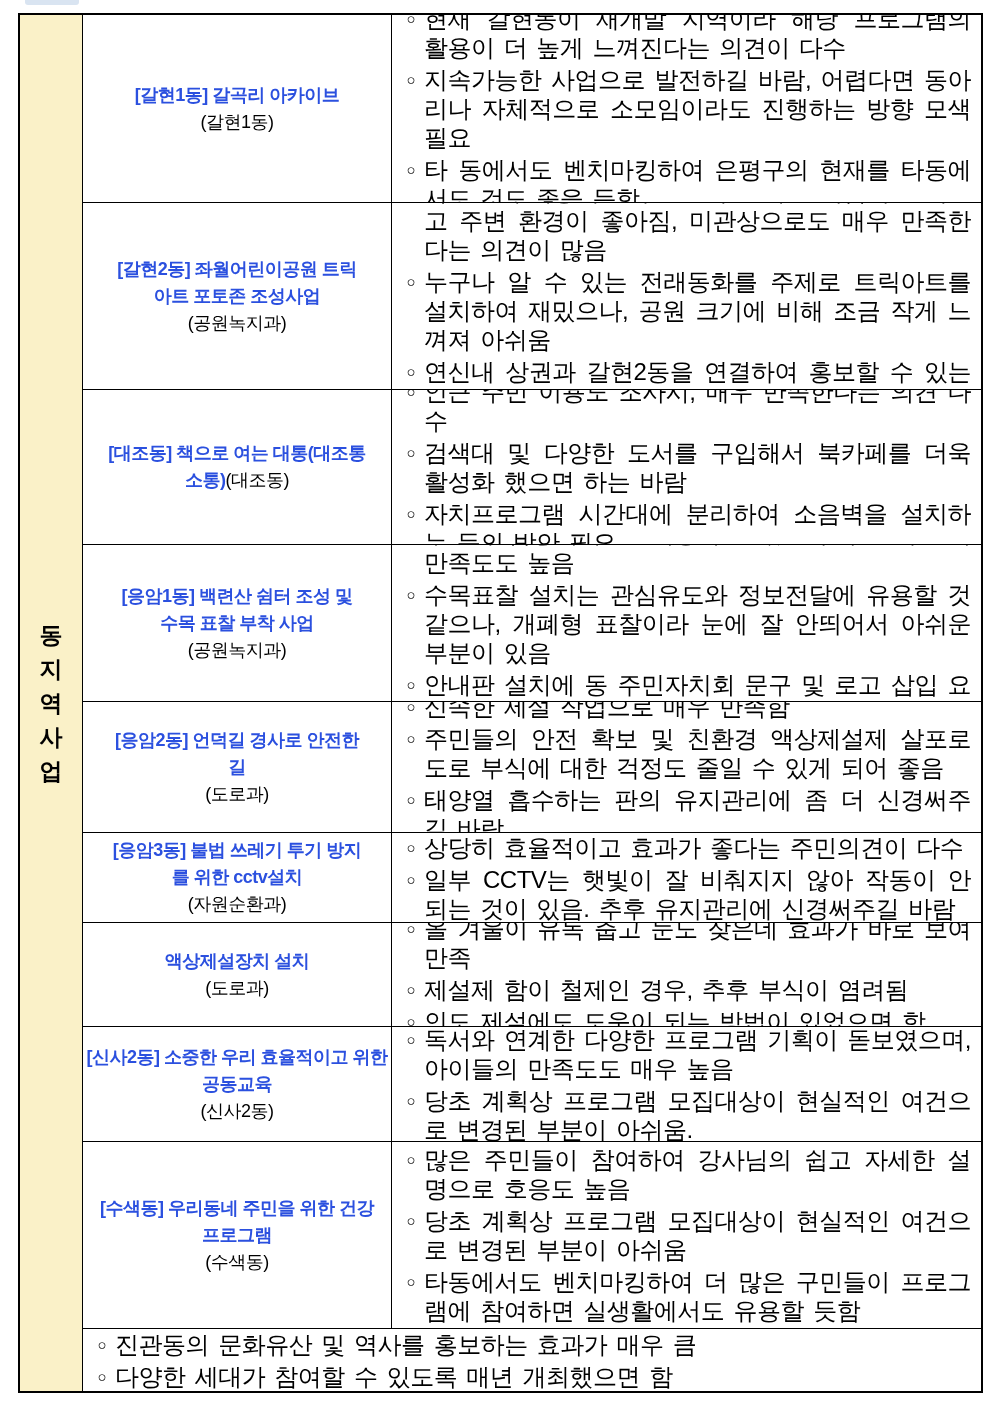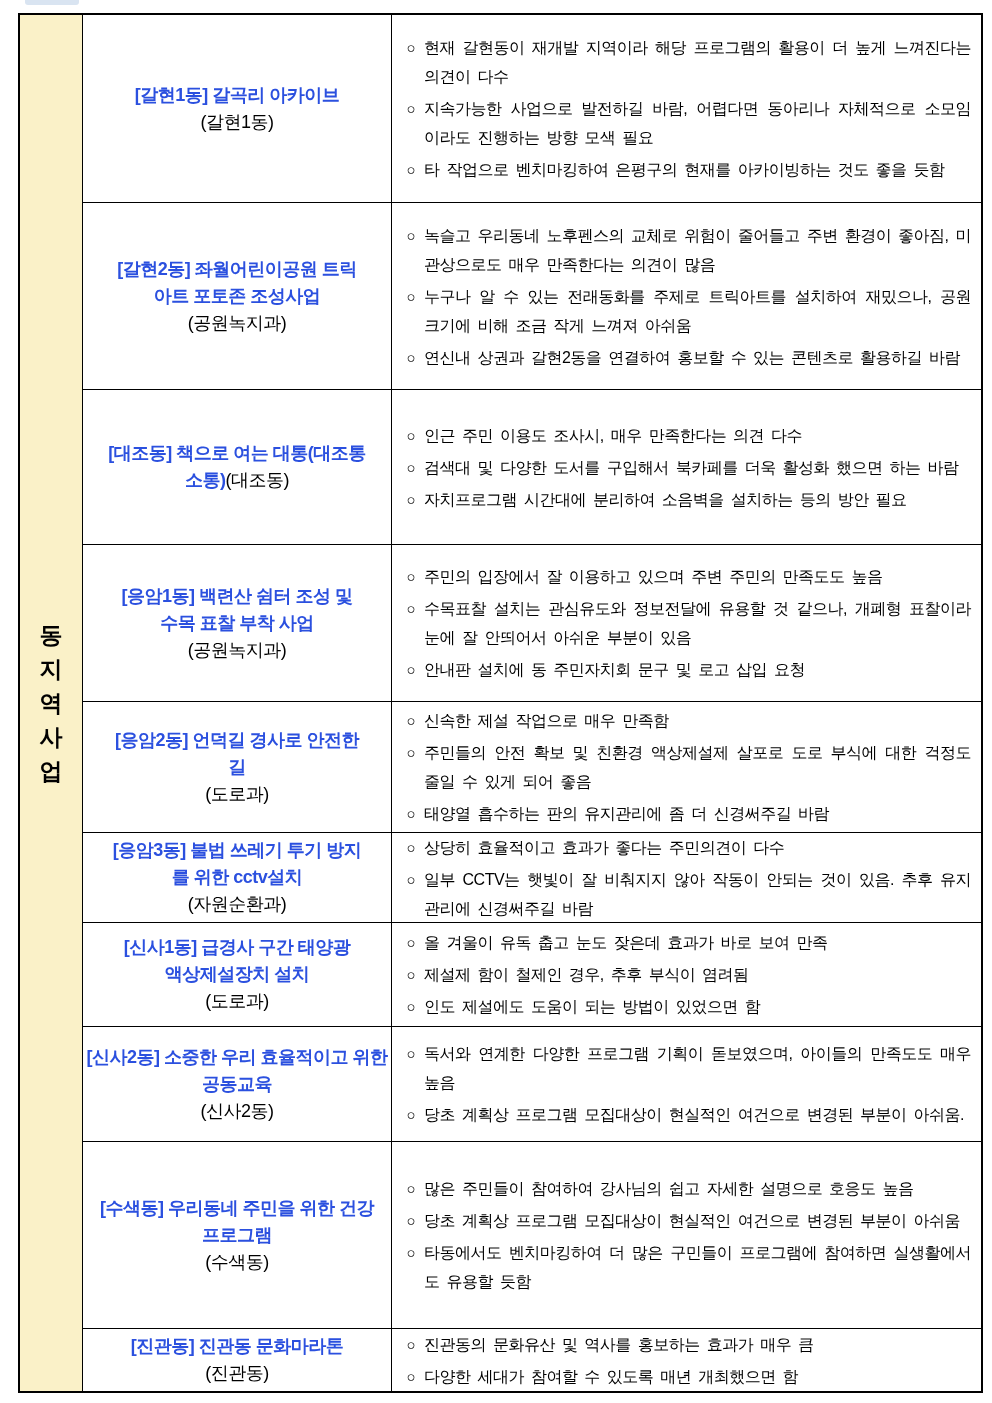--- a/index.html
+++ b/index.html
@@ -60,21 +60,21 @@
     flex:1;min-width:0;box-sizing:border-box;
     display:flex;flex-direction:column;justify-content:center;
     padding:2px 10px 2px 6px;gap:3px;overflow:hidden;
   }
   .fb-item{display:flex;align-items:flex-start;}
   .marker{
     flex:0 0 26px;text-align:center;
     font-size:15px;line-height:29px;color:#000;
   }
   .fb-text{
-    flex:1;min-width:0;font-size:16px;line-height:29px;
+    flex:1;min-width:0;font-size:24px;line-height:29px;
     text-align:justify;word-spacing:3px;letter-spacing:-0.5px;color:#000;
   }
 </style>
 </head>
 <body>
 
 <div class="page">
   <div class="top-sliver"></div>
   <div class="doc-table">
     <div class="section-col">
@@ -94,21 +94,21 @@
             <div class="fb-item">
               <span class="marker">○</span>
               <div class="fb-text">현재 갈현동이 재개발 지역이라 해당 프로그램의 활용이 더 높게 느껴진다는 의견이 다수</div>
             </div>
             <div class="fb-item">
               <span class="marker">○</span>
               <div class="fb-text">지속가능한 사업으로 발전하길 바람, 어렵다면 동아리나 자체적으로 소모임이라도 진행하는 방향 모색 필요</div>
             </div>
             <div class="fb-item">
               <span class="marker">○</span>
-              <div class="fb-text">타 작업으로 벤치마킹하여 은평구의 현재를 아카이빙하는 것도 좋을 듯함</div>
+              <div class="fb-text">타 동에서도 벤치마킹하여 은평구의 현재를 타동에서도 것도 좋을 듯함</div>
             </div>
           </div>
         </div>
         <div class="row">
           <div class="cell-title">
             <div class="title-line"><span>[갈현2동] 좌월어린이공원 트릭</span></div>
             <div class="title-line"><span>아트 포토존 조성사업</span></div>
             <div class="dept">(공원녹지과)</div>
           </div>
           <div class="cell-fb">
@@ -200,21 +200,20 @@
               <div class="fb-text">상당히 효율적이고 효과가 좋다는 주민의견이 다수</div>
             </div>
             <div class="fb-item">
               <span class="marker">○</span>
               <div class="fb-text">일부 CCTV는 햇빛이 잘 비춰지지 않아 작동이 안되는 것이 있음. 추후 유지관리에 신경써주길 바람</div>
             </div>
           </div>
         </div>
         <div class="row">
           <div class="cell-title">
-            <div class="title-line"><span>[신사1동] 급경사 구간 태양광</span></div>
             <div class="title-line"><span>액상제설장치 설치</span></div>
             <div class="dept">(도로과)</div>
           </div>
           <div class="cell-fb">
             <div class="fb-item">
               <span class="marker">○</span>
               <div class="fb-text">올 겨울이 유독 춥고 눈도 잦은데 효과가 바로 보여 만족</div>
             </div>
             <div class="fb-item">
               <span class="marker">○</span>
@@ -258,24 +257,20 @@
               <span class="marker">○</span>
               <div class="fb-text">당초 계획상 프로그램 모집대상이 현실적인 여건으로 변경된 부분이 아쉬움</div>
             </div>
             <div class="fb-item">
               <span class="marker">○</span>
               <div class="fb-text">타동에서도 벤치마킹하여 더 많은 구민들이 프로그램에 참여하면 실생활에서도 유용할 듯함</div>
             </div>
           </div>
         </div>
         <div class="row">
-          <div class="cell-title">
-            <div class="title-line"><span>[진관동] 진관동 문화마라톤</span></div>
-            <div class="dept">(진관동)</div>
-          </div>
           <div class="cell-fb">
             <div class="fb-item">
               <span class="marker">○</span>
               <div class="fb-text">진관동의 문화유산 및 역사를 홍보하는 효과가 매우 큼</div>
             </div>
             <div class="fb-item">
               <span class="marker">○</span>
               <div class="fb-text">다양한 세대가 참여할 수 있도록 매년 개최했으면 함</div>
             </div>
           </div>

